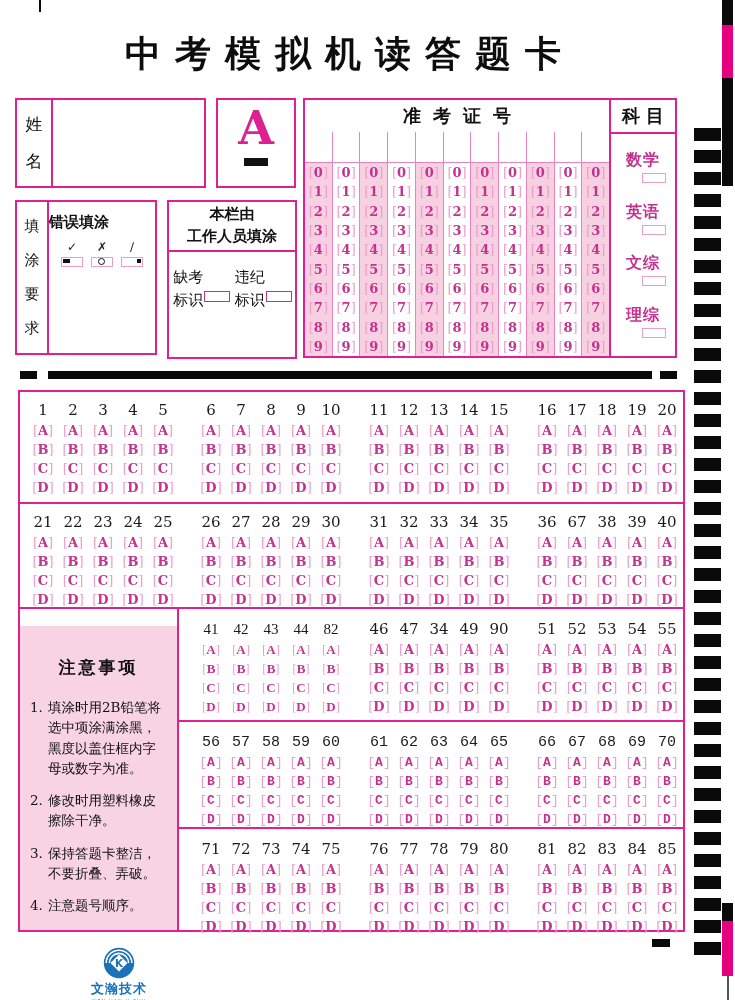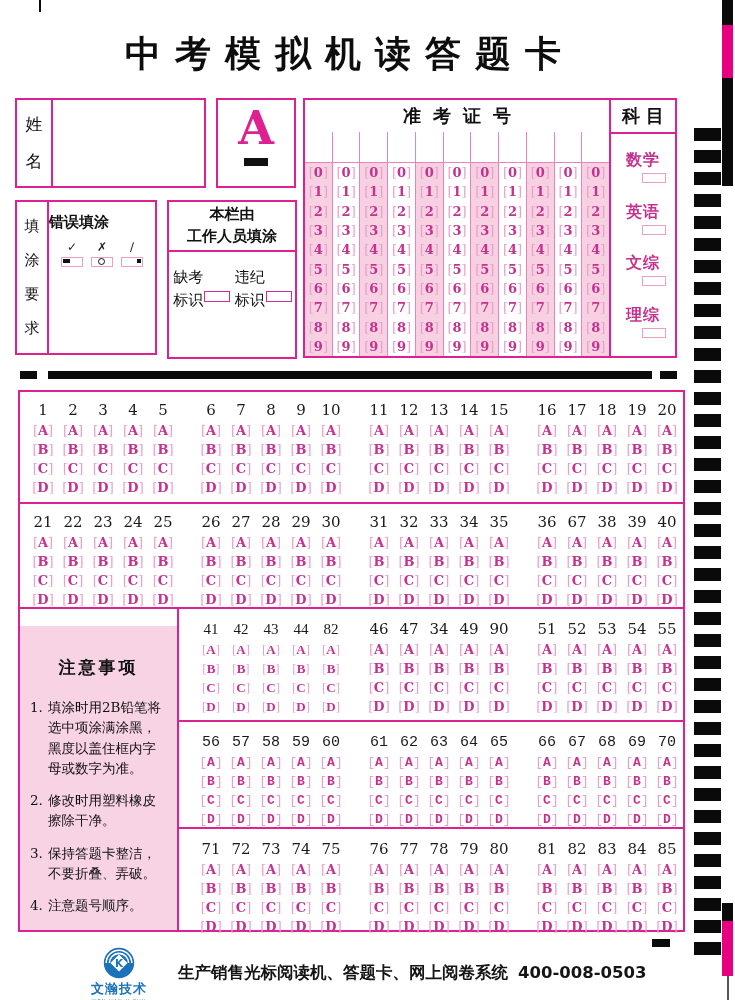--- a/index.html
+++ b/index.html
@@ -1043,23 +1043,20 @@
     <svg width="32" height="32" viewBox="0 0 40 40">
       <circle cx="20" cy="20" r="19" fill="#1b72b8"></circle>
       <path d="M4 20a16 16 0 0 1 32 0" stroke="#ffffff" stroke-width="2" fill="none"></path>
       <path d="M8 20a12 12 0 0 1 24 0" stroke="#ffffff" stroke-width="2" fill="none"></path>
       <rect x="12.5" y="12.5" width="15" height="15" fill="#ffffff" transform="rotate(45 20 20)"></rect>
       <text x="20" y="25" text-anchor="middle" font-family="DejaVu Sans, sans-serif" font-size="13" font-weight="bold" fill="#1b72b8">K</text>
     </svg>
     <div class="logo-name">文瀚技术</div>
     <div class="logo-sub">WEN HAN JI SHU</div>
   </div>
-  <div class="footer-text">
-    <span>生产销售光标阅读机、答题卡、网上阅卷系统</span><span class="footer-phone">400-008-0503</span>
-  </div>
 
   <div class="tcol">
       <div class="tmark" style="top: 128px;"></div>
       <div class="tmark" style="top: 150px;"></div>
       <div class="tmark" style="top: 172px;"></div>
       <div class="tmark" style="top: 194px;"></div>
       <div class="tmark" style="top: 216px;"></div>
       <div class="tmark" style="top: 238px;"></div>
       <div class="tmark" style="top: 260px;"></div>
       <div class="tmark" style="top: 282px;"></div>

